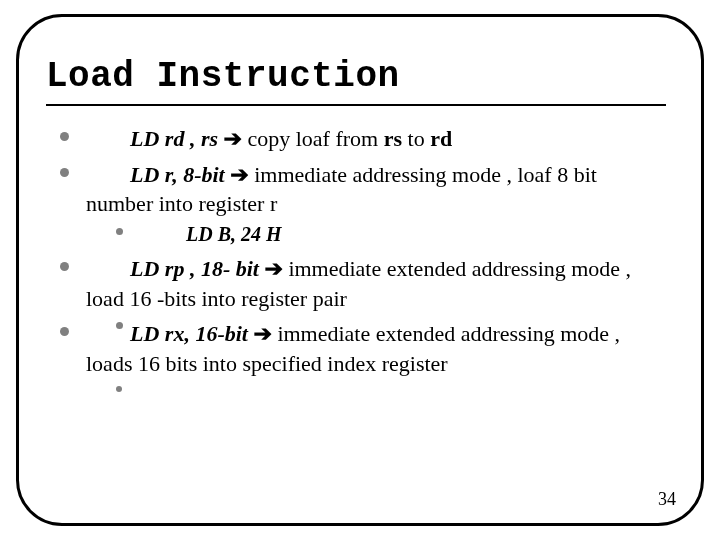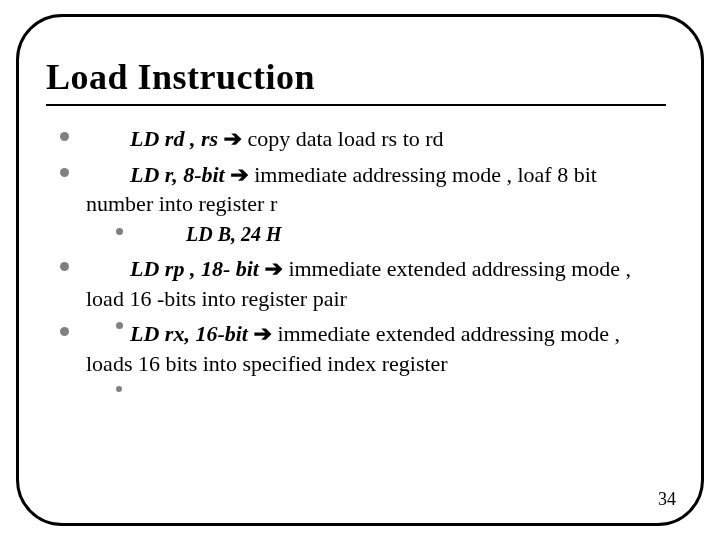--- a/index.html
+++ b/index.html
@@ -25,21 +25,21 @@
     top: 14px;
     bottom: 14px;
     border: 3px solid #000;
     border-radius: 46px;
     box-sizing: border-box;
   }
   .title {
     position: absolute;
     left: 46px;
     top: 56px;
-    font-family: Liberation Serif, serif;
+    font-family: Liberation Mono, monospace;
     font-weight: 900;
     font-size: 36px;
     letter-spacing: 0.5px;
   }
   .rule {
     position: absolute;
     left: 46px;
     top: 104px;
     width: 620px;
     height: 2px;
@@ -80,21 +80,21 @@
     left: 2px;
     top: 7px;
     width: 7px;
     height: 7px;
     background: #808080;
     border-radius: 50%;
   }
   .li2.small { font-size: 16px; }
   .li2.small .dot2 { top: 5px; width:6px; height:6px; }
   .inst { font-style: italic; font-weight: bold; margin-left: 44px; }
-  .bold { font-weight: normal; }
+  .bold { font-weight: bold; }
   .arrow { font-family: Arial, Helvetica, sans-serif; font-weight: bold; }
   .pagenum {
     position: absolute;
     right: 44px;
     bottom: 30px;
     font-family: "Times New Roman", serif;
     font-size: 18px;
     text-align: center;
   }
 </style>
@@ -104,21 +104,21 @@
 <div class="slide">
   <div class="frame"></div>
 
   <div class="title">Load Instruction</div>
   <div class="rule"></div>
 
   <div class="body">
 
     <div class="li1">
       <span class="dot1"></span>
-      <span class="inst">LD   rd , rs  </span><span class="arrow">➔</span><span> copy data load </span><span class="bold">rs</span><span> to </span><span class="bold">rd</span>
+      <span class="inst">LD   rd , rs  </span><span class="arrow">➔</span><span> copy loaf from </span><span class="bold">rs</span><span> to </span><span class="bold">rd</span>
     </div>
 
     <div class="li1">
       <span class="dot1"></span>
       <span class="inst">LD   r,  8-bit  </span><span class="arrow">➔</span><span> immediate addressing mode , loaf 8 bit number into register r</span>
       <div class="li2">
         <span class="dot2"></span>
         <span class="inst">LD B, 24 H</span>
       </div>
     </div>

